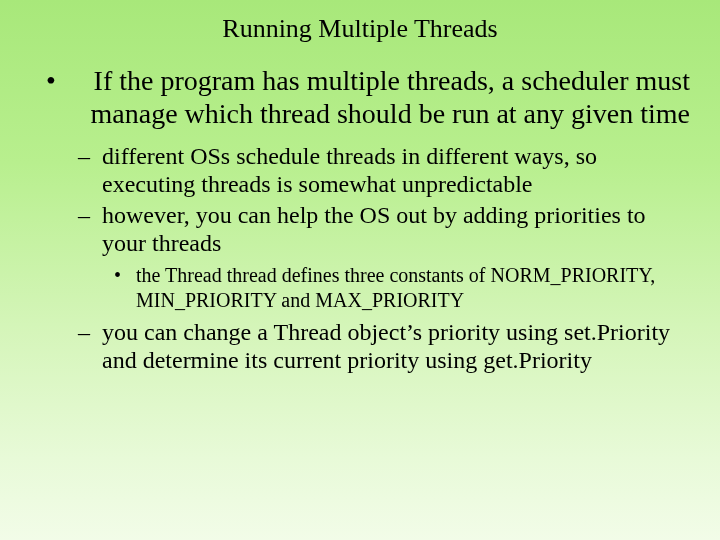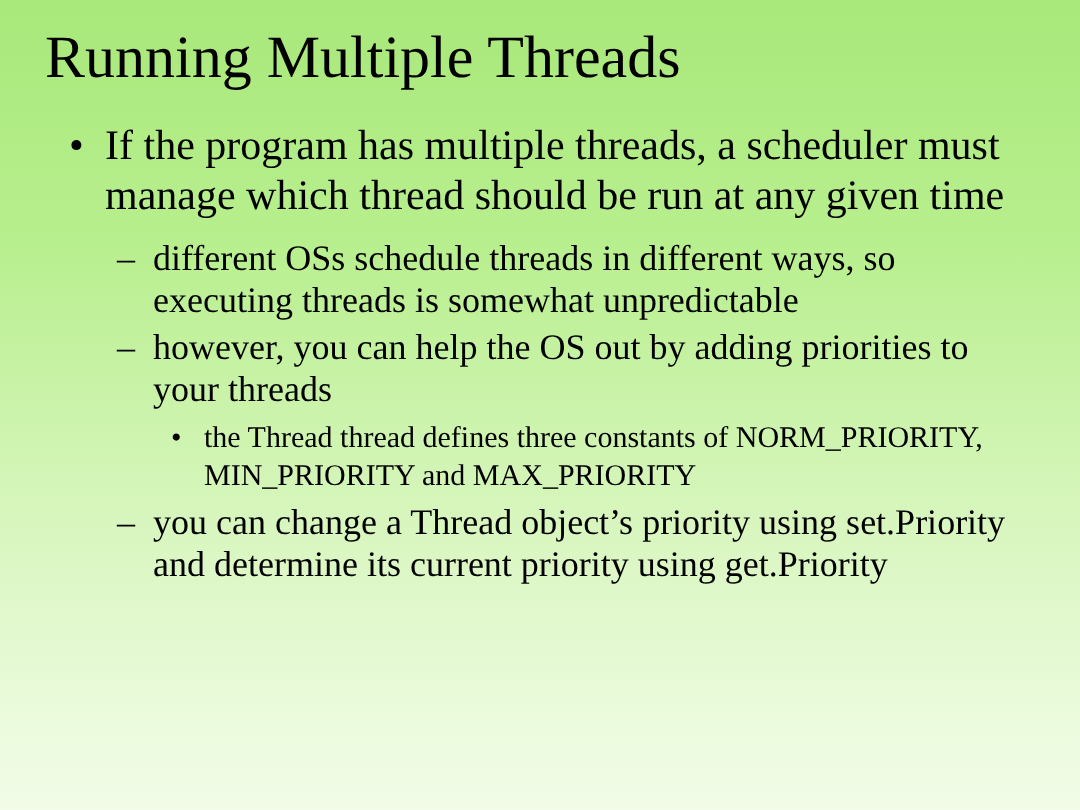--- a/index.html
+++ b/index.html
@@ -10,22 +10,22 @@
     body {
       width: 720px;
       height: 540px;
       background: linear-gradient(to bottom, #a8e87a 0%, #b8ef8e 30%, #d4f5b8 60%, #e8fad8 85%, #f2fce8 100%);
       font-family: "Times New Roman", Times, serif;
       color: #000;
       padding: 12px 30px 20px 30px;
       overflow: hidden;
     }
     .title {
-      text-align: left;
-      font-size: 40px;
+      text-align: center;
+      font-size: 26px;
       font-weight: normal;
       margin-bottom: 20px;
       margin-top: 2px;
     }
     .content {
       padding-left: 10px;
     }
     .level1 {
       display: flex;
       font-size: 28px;
@@ -33,20 +33,21 @@
       margin-bottom: 12px;
     }
     .level1 .bullet {
       width: 30px;
       flex-shrink: 0;
       text-align: left;
       padding-left: 6px;
     }
     .level1 .text {
       flex: 1;
+      text-align: right;
     }
     .level2-wrap {
       padding-left: 38px;
     }
     .level2 {
       display: flex;
       font-size: 24px;
       line-height: 1.18;
       margin-bottom: 2px;
     }

